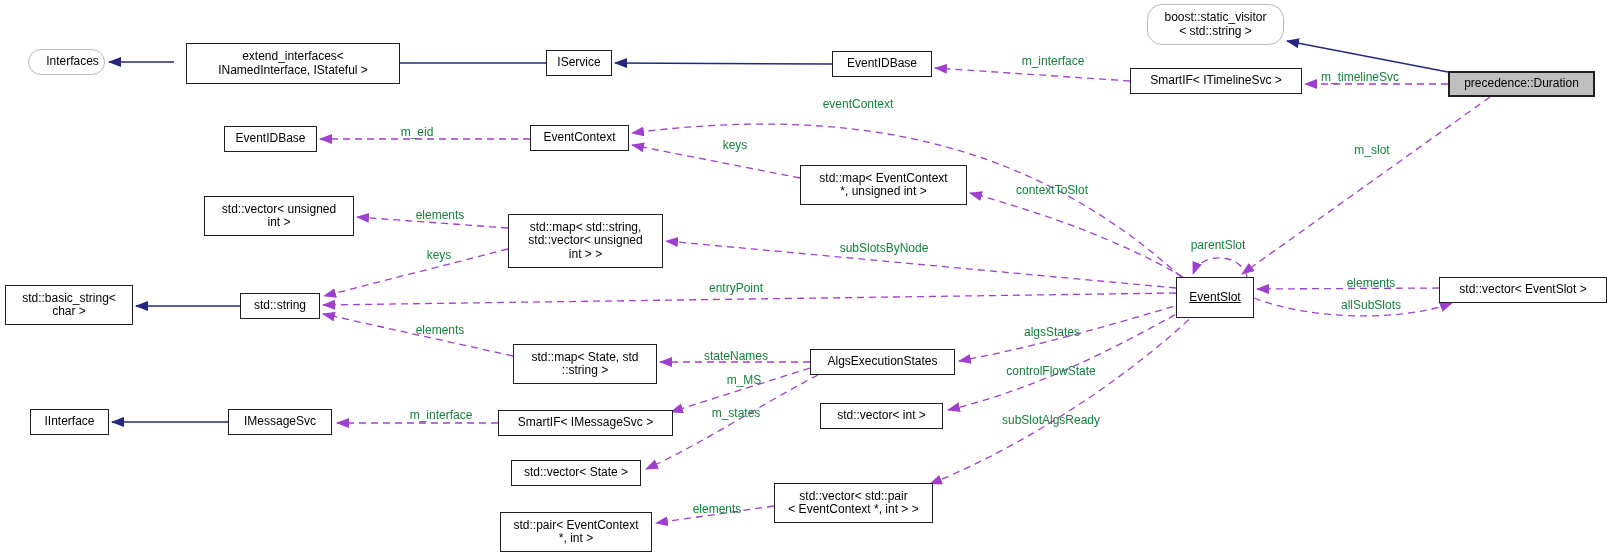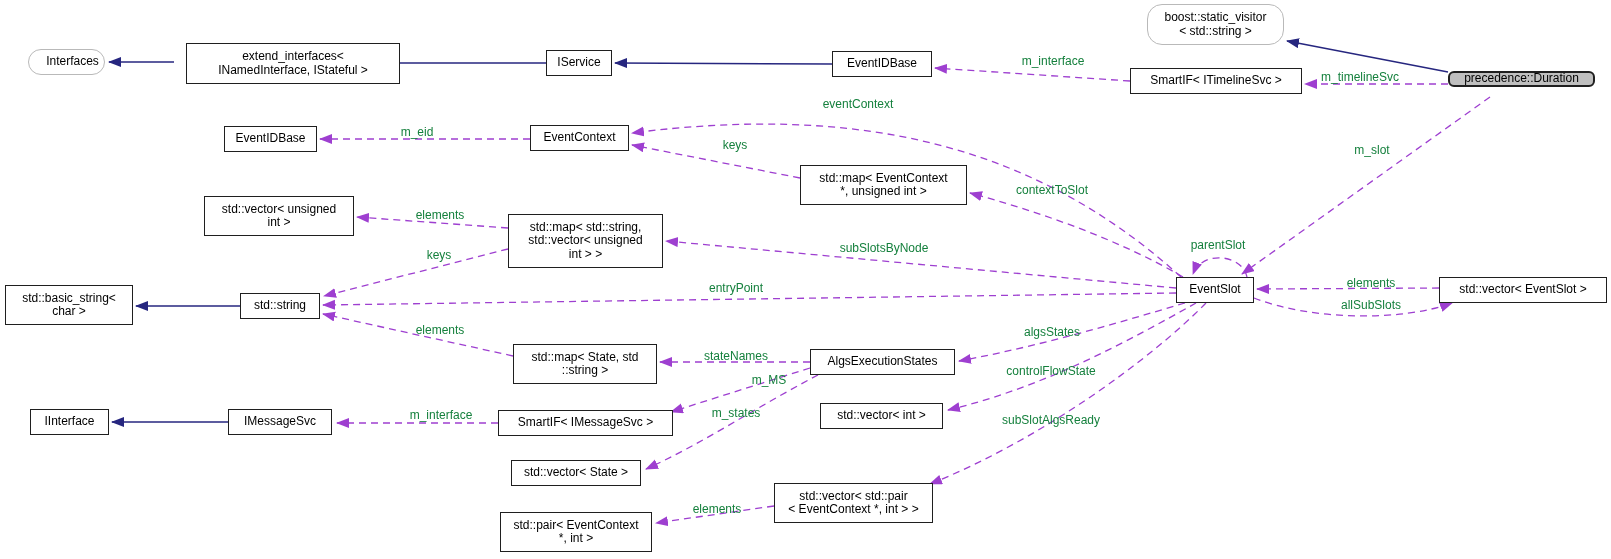--- a/index.html
+++ b/index.html
@@ -94,21 +94,21 @@
       <div class="node" style="left: 832px; top: 51px; width: 100px; height: 26px;">
         <div>EventIDBase</div>
       </div>
       <div class="node external" style="left: 1147px; top: 4px; width: 137px; height: 41px;">
         <div>boost::static_visitor</div>
         <div>&lt; std::string &gt;</div>
       </div>
       <div class="node" style="left: 1130px; top: 68px; width: 172px; height: 26px;">
         <div>SmartIF&lt; ITimelineSvc &gt;</div>
       </div>
-      <div class="node highlight" style="left: 1448px; top: 71px; width: 147px; height: 16px; border-radius: 6px;">
+      <div class="node highlight" style="left: 1448px; top: 71px; width: 147px; height: 26px;">
         <div>precedence::Duration</div>
       </div>
       <div class="node" style="left: 224px; top: 126px; width: 93px; height: 26px;">
         <div>EventIDBase</div>
       </div>
       <div class="node" style="left: 530px; top: 125px; width: 99px; height: 26px;">
         <div>EventContext</div>
       </div>
       <div class="node" style="left: 800px; top: 165px; width: 167px; height: 40px;">
         <div>std::map&lt; EventContext</div>
@@ -123,21 +123,21 @@
         <div>std::vector&lt; unsigned</div>
         <div>int &gt; &gt;</div>
       </div>
       <div class="node" style="left: 5px; top: 285px; width: 128px; height: 40px;">
         <div>std::basic_string&lt;</div>
         <div>char &gt;</div>
       </div>
       <div class="node" style="left: 240px; top: 293px; width: 80px; height: 26px;">
         <div>std::string</div>
       </div>
-      <div class="node" style="left: 1176px; top: 277px; width: 78px; height: 26px;">
+      <div class="node" style="left: 1176px; top: 277px; width: 78px; height: 41px; text-decoration: underline;">
         <div>EventSlot</div>
       </div>
       <div class="node" style="left: 1439px; top: 277px; width: 168px; height: 26px;">
         <div>std::vector&lt; EventSlot &gt;</div>
       </div>
       <div class="node" style="left: 513px; top: 344px; width: 144px; height: 40px;">
         <div>std::map&lt; State, std</div>
         <div>::string &gt;</div>
       </div>
       <div class="node" style="left: 810px; top: 349px; width: 145px; height: 26px;">
@@ -173,21 +173,21 @@
       <div class="edge-label" style="left: 417px; top: 132px;">m_eid</div>
       <div class="edge-label" style="left: 858px; top: 104px;">eventContext</div>
       <div class="edge-label" style="left: 735px; top: 145px;">keys</div>
       <div class="edge-label" style="left: 1052px; top: 190px;">contextToSlot</div>
       <div class="edge-label" style="left: 440px; top: 215px;">elements</div>
       <div class="edge-label" style="left: 439px; top: 255px;">keys</div>
       <div class="edge-label" style="left: 884px; top: 248px;">subSlotsByNode</div>
       <div class="edge-label" style="left: 736px; top: 288px;">entryPoint</div>
       <div class="edge-label" style="left: 440px; top: 330px;">elements</div>
       <div class="edge-label" style="left: 736px; top: 356px;">stateNames</div>
-      <div class="edge-label" style="left: 769px; top: 380px;">m_MS</div>
+      <div class="edge-label" style="left: 744px; top: 380px;">m_MS</div>
       <div class="edge-label" style="left: 736px; top: 413px;">m_states</div>
       <div class="edge-label" style="left: 441px; top: 415px;">m_interface</div>
       <div class="edge-label" style="left: 1052px; top: 332px;">algsStates</div>
       <div class="edge-label" style="left: 1051px; top: 371px;">controlFlowState</div>
       <div class="edge-label" style="left: 1051px; top: 420px;">subSlotAlgsReady</div>
       <div class="edge-label" style="left: 717px; top: 509px;">elements</div>
       <div class="edge-label" style="left: 1371px; top: 283px;">elements</div>
       <div class="edge-label" style="left: 1371px; top: 305px;">allSubSlots</div>
       <div class="edge-label" style="left: 1372px; top: 150px;">m_slot</div>
       <div class="edge-label" style="left: 1218px; top: 245px;">parentSlot</div>

